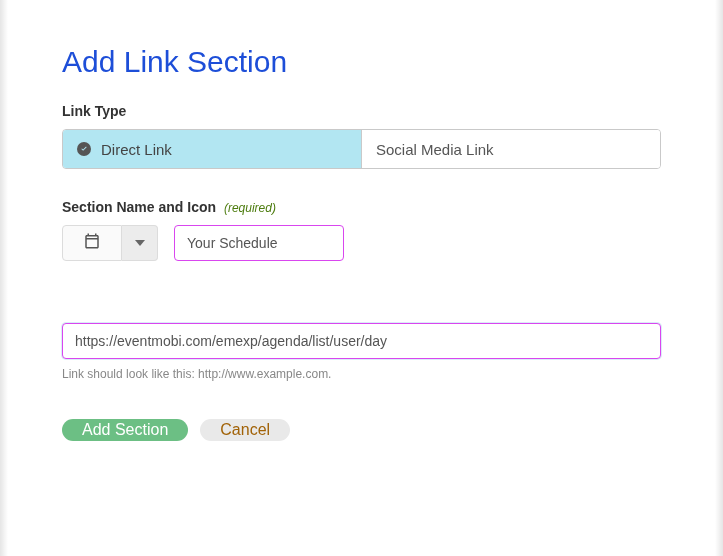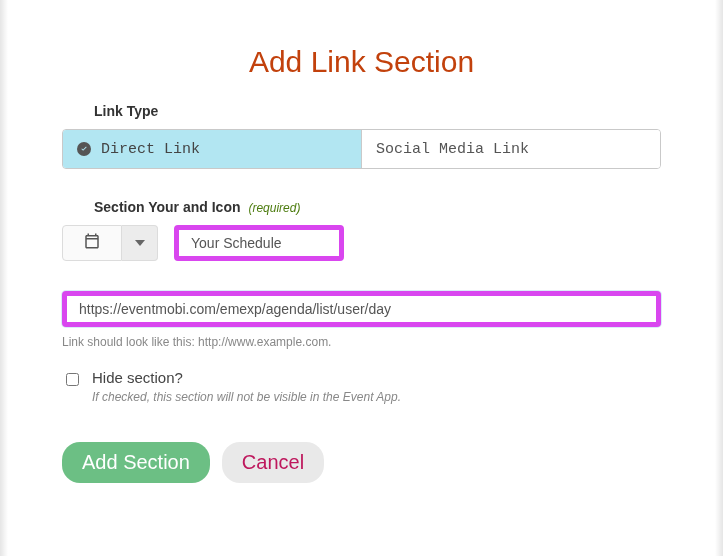--- a/index.html
+++ b/index.html
@@ -20,33 +20,31 @@
   }
   .side-shadow-right { right:0; background: linear-gradient(to left, rgba(0,0,0,0.10), rgba(0,0,0,0)); }
   .side-shadow-left { left:0; }
 
   .panel {
     padding: 45px 62px 30px 62px;
   }
   h1.title {
     font-weight: 300;
     font-size: 30px;
-    color: #c2410c;
+    color: #1d4ed8;
     margin: 0 0 24px 0;
-    text-align: center;
   }
 
   .field { margin-bottom: 30px; }
 
   .label-row {
     font-size: 14px;
     font-weight: 600;
     color: #333;
     margin-bottom: 10px;
-    margin-left: 32px;
   }
   .req {
     font-style: italic;
     font-weight: 400;
     color: #4d7c0f;
     font-size: 12px;
     margin-left: 4px;
   }
 
   
@@ -61,21 +59,20 @@
   .seg-opt {
     flex: 1;
     display: flex;
     align-items: center;
     padding: 0 14px;
     font-size: 15px;
     color: #555;
     background: #fff;
     cursor: pointer;
     border-right: 1px solid #c9c9c9;
-    font-family: Liberation Mono, monospace;
   }
   .seg-opt:last-child { border-right: none; }
   .seg-opt.active {
     background: #b2e6f2;
     color: #444;
   }
   .seg-opt .check {
     width: 14px; height:14px;
     border-radius: 50%;
     background: #555;
@@ -110,34 +107,35 @@
     border-left: none;
     background: #ececec;
     display:flex; align-items:center; justify-content:center;
     border-top-right-radius:4px; border-bottom-right-radius:4px;
     cursor:pointer;
   }
   .icon-caret svg { width:10px; height:10px; fill:#666; }
 
   input[type="text"] {
     height: 36px;
-    border: 5px solid #d946ef;
+    border: 1px solid #d946ef;
     border-radius: 4px;
     padding: 0 12px;
     font-size: 14px;
     color: #555;
     outline: none;
   }
   .name-input { width: 170px; }
 
   .link-input {
     width: 100%;
     height: 34px;
     border: 1px solid #6cb9da;
     box-shadow: 0 0 0 1px rgba(108,185,218,0.25);
+    margin-top: 32px;
   }
   .help {
     color: #888;
     font-size: 12px;
     margin-top: 8px;
   }
 
   .checkbox-row {
     display: flex;
     align-items: flex-start;
@@ -149,26 +147,26 @@
   .cb-help { font-style: italic; color: #888; font-size: 12px; margin-top: 4px; }
 
   .actions {
     margin-top: 38px;
     display: flex;
     gap: 12px;
   }
   .btn {
     border: none;
     border-radius: 18px;
-    padding: 9px 20px;
-    font-size: 20px;
+    padding: 2px 20px;
+    font-size: 16px;
     cursor: pointer;
   }
   .btn-primary { background: #6cbf84; color: #fff; }
-  .btn-secondary { background: #e9e9e9; color: #be185d; }
+  .btn-secondary { background: #e9e9e9; color: #a16207; }
 </style>
 </head>
 <body>
 
 <div class="side-shadow-left"></div>
 <div class="side-shadow-right"></div>
 
 <div class="panel">
 
   <h1 class="title">Add Link Section</h1>
@@ -185,21 +183,21 @@
         <span>Direct Link</span>
       </div>
       <div class="seg-opt">
         <span>Social Media Link</span>
       </div>
     </div>
   </div>
 
   <div class="field">
     <div class="label-row">
-      <span>Section Your and Icon</span>
+      <span>Section Name and Icon</span>
       <span class="req">(required)</span>
     </div>
     <div class="name-row">
       <div class="icon-picker">
         <div class="icon-box">
           <span>
             <svg viewBox="0 0 24 24">
                 <path d="M19 4h-1V2h-2v2H8V2H6v2H5C3.9 4 3 4.9 3 6v14c0 1.1.9 2 2 2h14c1.1 0 2-.9 2-2V6c0-1.1-.9-2-2-2zm0 16H5V10h14v10zm0-12H5V6h14v2z"></path>
               </svg>
           </span>
@@ -214,28 +212,19 @@
       </div>
       <input type="text" class="name-input" value="Your Schedule" style="">
     </div>
   </div>
 
   <div class="field" style="margin-bottom:20px">
     <input type="text" class="link-input" value="https://eventmobi.com/emexp/agenda/list/user/day" style="">
     <div class="help">Link should look like this: http://www.example.com.</div>
   </div>
 
-  <div class="field">
-    <div class="checkbox-row">
-      <input type="checkbox" style="">
-      <div>
-        <div class="cb-label">Hide section?</div>
-        <div class="cb-help">If checked, this section will not be visible in the Event App.</div>
-      </div>
-    </div>
-  </div>
 
   <div class="actions">
     <button class="btn btn-primary">Add Section</button>
     <button class="btn btn-secondary">Cancel</button>
   </div>
 
 </div>
 
 </body></html>

